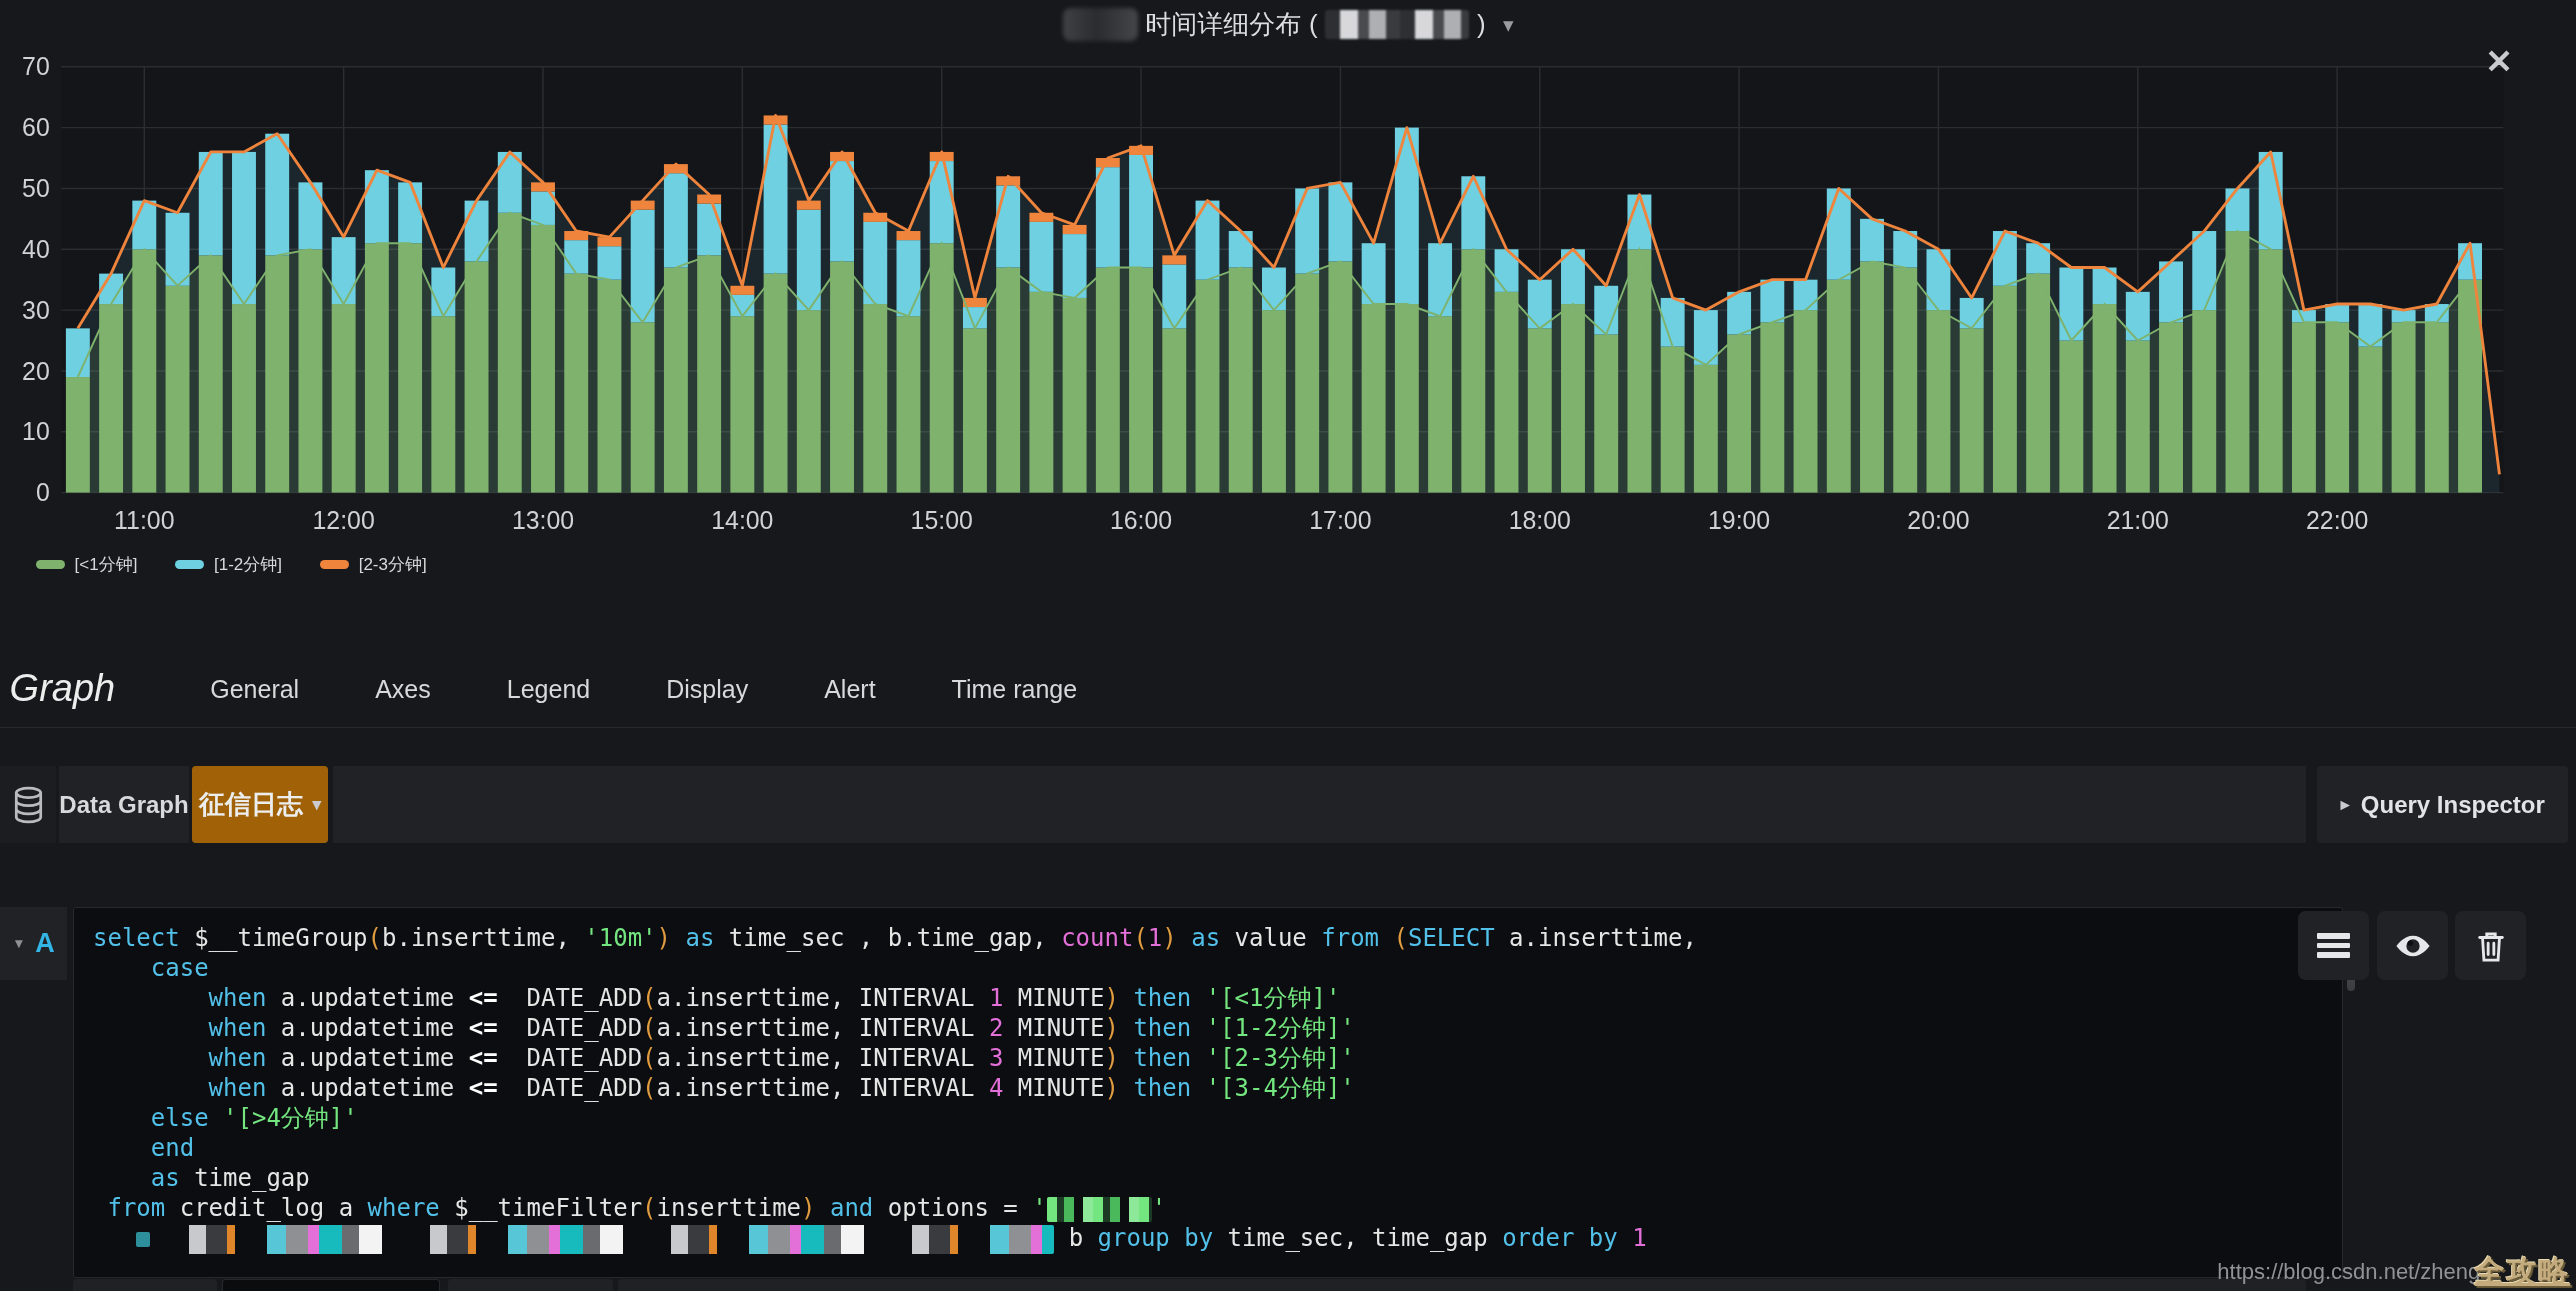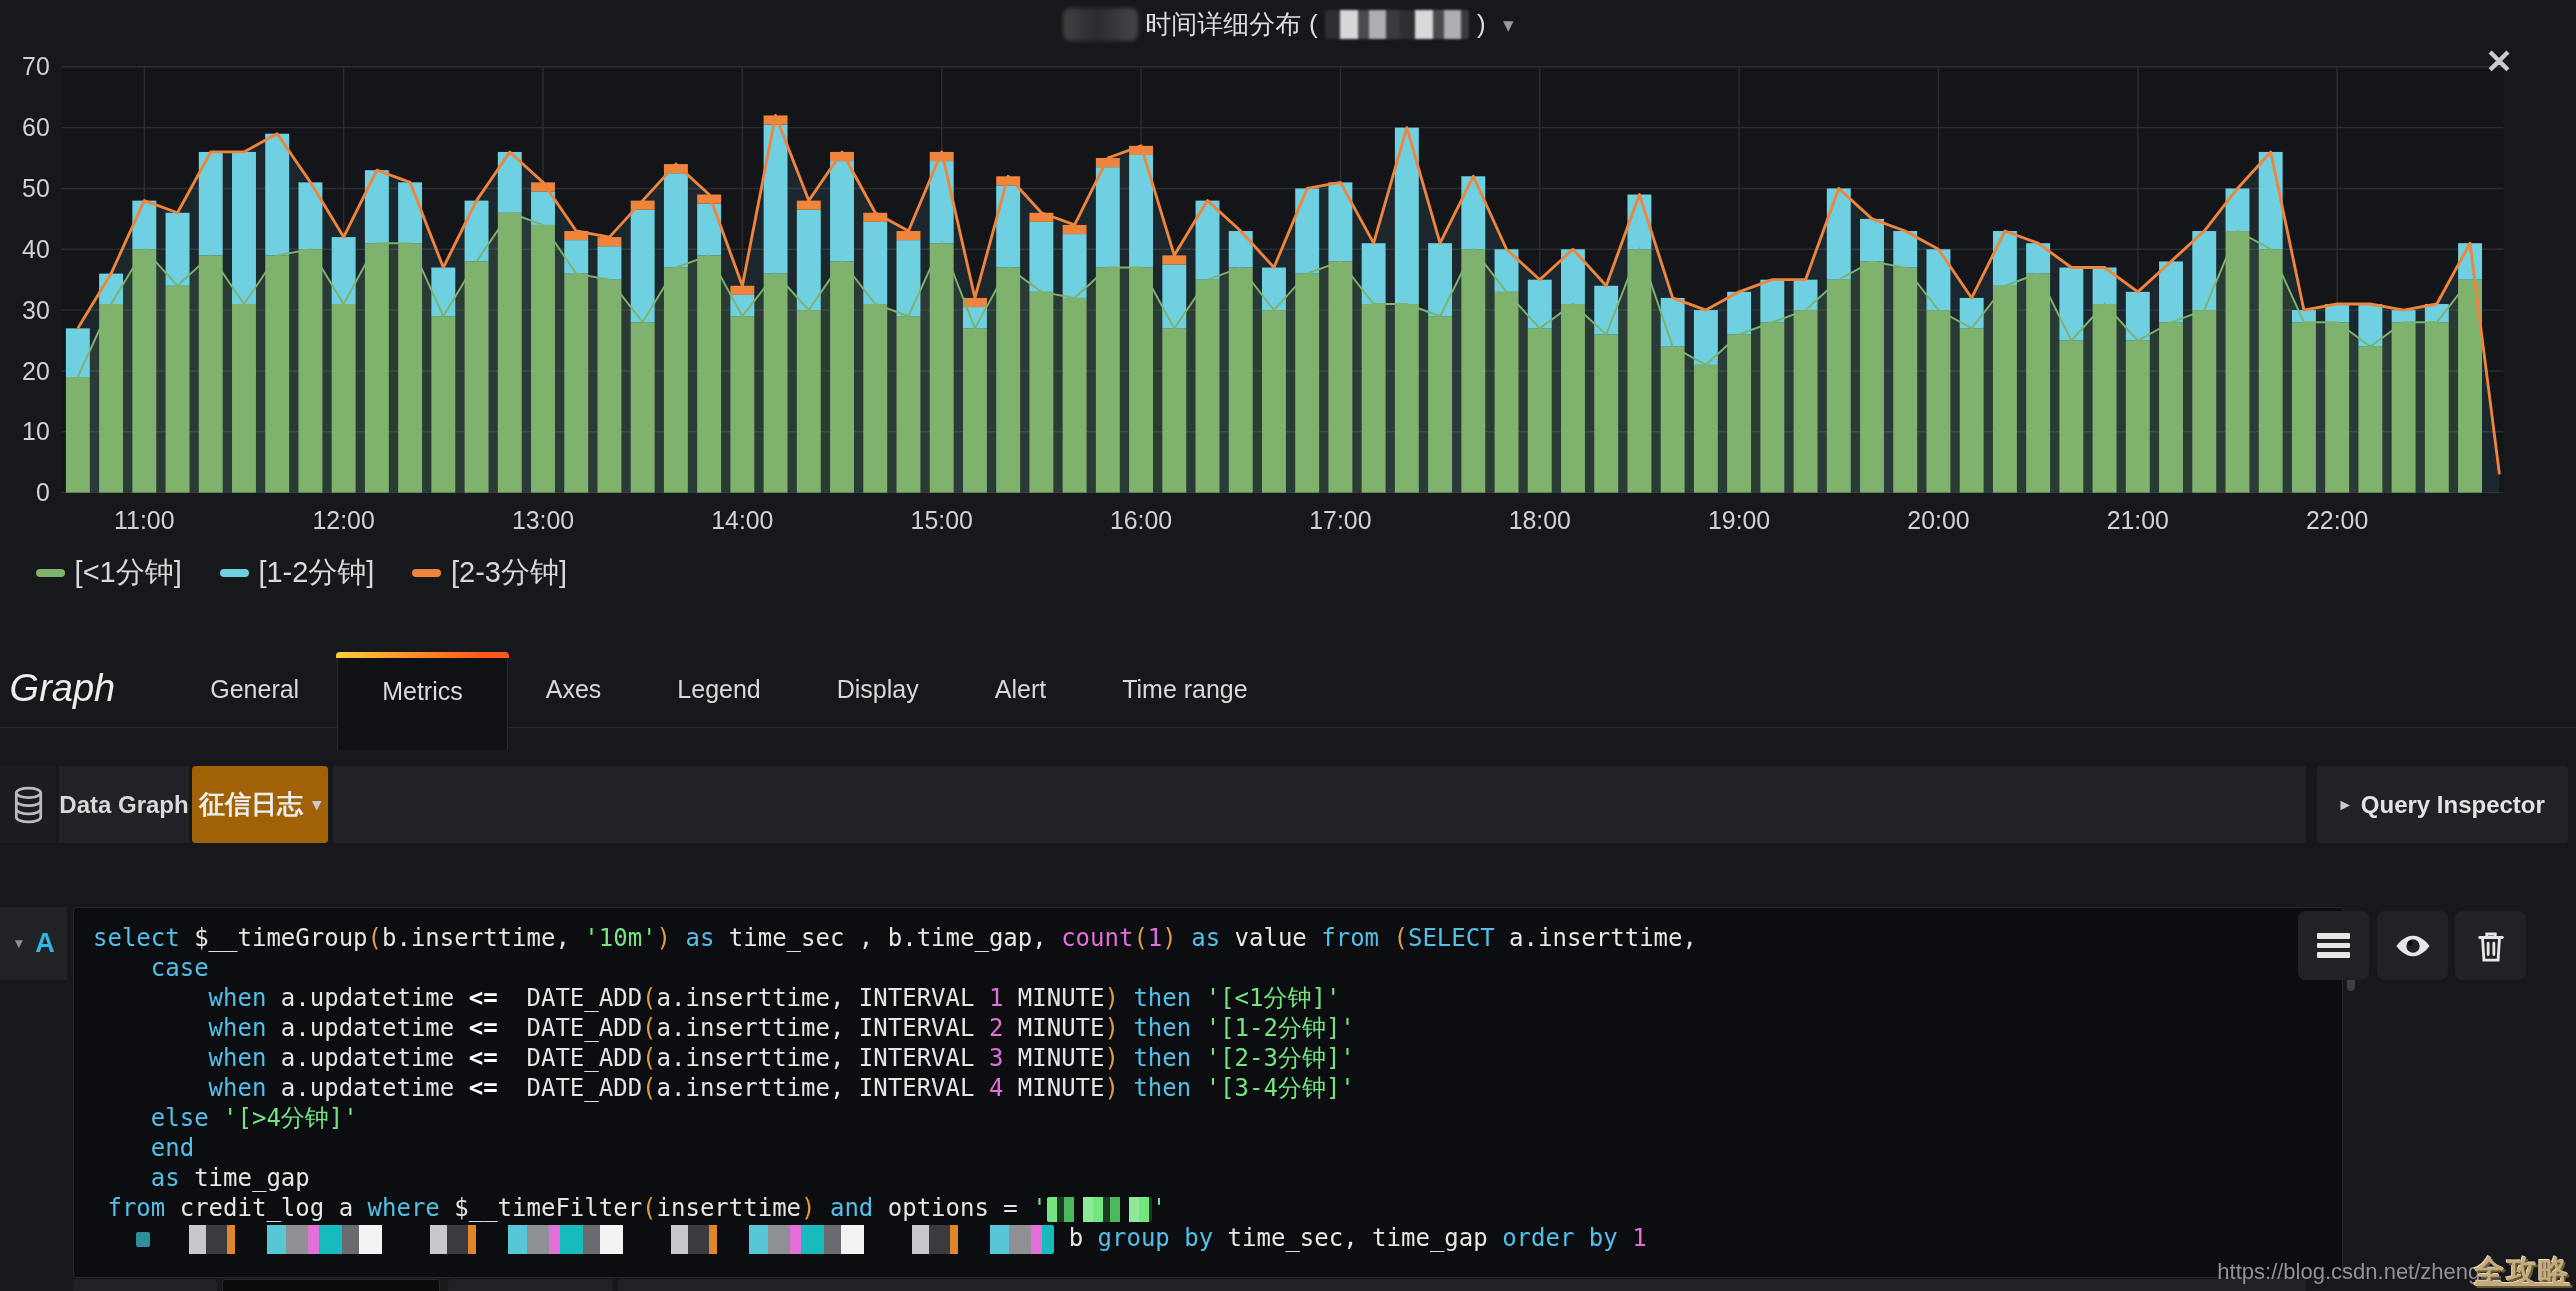--- a/index.html
+++ b/index.html
@@ -15,21 +15,21 @@
     font-size:26px;color:#dcdde0;
   }
   .blob-dark{display:inline-block;width:75px;height:33px;border-radius:7.7px;
     background:linear-gradient(90deg,#404144,#2b2c2f 45%,#454649);filter:blur(1.9px);}
   .blob-mosaic{display:inline-block;width:144px;height:29px;border-radius:2.9px;vertical-align:middle;
     background:repeating-linear-gradient(90deg,#2e2f33 0 15.3px,#d8d8da 15.3px 33px,#4a4b4f 33px 44px,#aeafb2 44px 61px,#3a3b3f 61px 75px);
     filter:blur(1px);}
   .title-caret{color:#9a9ca0;font-size:21px;margin-left:9.6px;}
   #chart-wrap{position:absolute;top:38px;left:0;width:2576px;height:536px;}
   #legend{position:absolute;top:553px;left:36px;display:flex;gap:38px;align-items:center;
-    font-size:29px;color:#d8d9da;}
+    font-size:17px;color:#d8d9da;}
   .legend-item{display:flex;align-items:center;gap:9.6px;cursor:pointer;}
   .legend-dash{width:29px;height:8.6px;border-radius:4.8px;display:inline-block;}
   
   #tabbar{
     position:absolute;top:622px;left:0;right:0;height:105px;
     border-bottom:1.9px solid #26282d;display:flex;align-items:flex-end;
   }
   #graph-title{font-size:38px;color:#eceded;font-weight:500;margin:0 57px 17px 9.6px;font-style:italic;}
   .tab{font-size:25px;color:#d8d9da;padding:0 38px;margin-bottom:23px;cursor:pointer;white-space:nowrap;}
   .tab.active{
@@ -332,21 +332,20 @@
     <span class="legend-item">
       <span class="legend-dash" style="background: rgb(239, 132, 60);"></span>
       <span>[2-3分钟]</span>
     </span>
   </div>
 
 <div id="tabbar">
   <div id="graph-title">Graph</div>
 
 <div class="tab">General</div>
-    <div class="tab active">Metrics</div>
     <div class="tab">Axes</div>
     <div class="tab">Legend</div>
     <div class="tab">Display</div>
     <div class="tab">Alert</div>
     <div class="tab">Time range</div>
   </div>
 <div id="close-x">✕</div>
 
 <div id="ds-row">
   <div class="ds-cell" id="ds-icon-cell">

